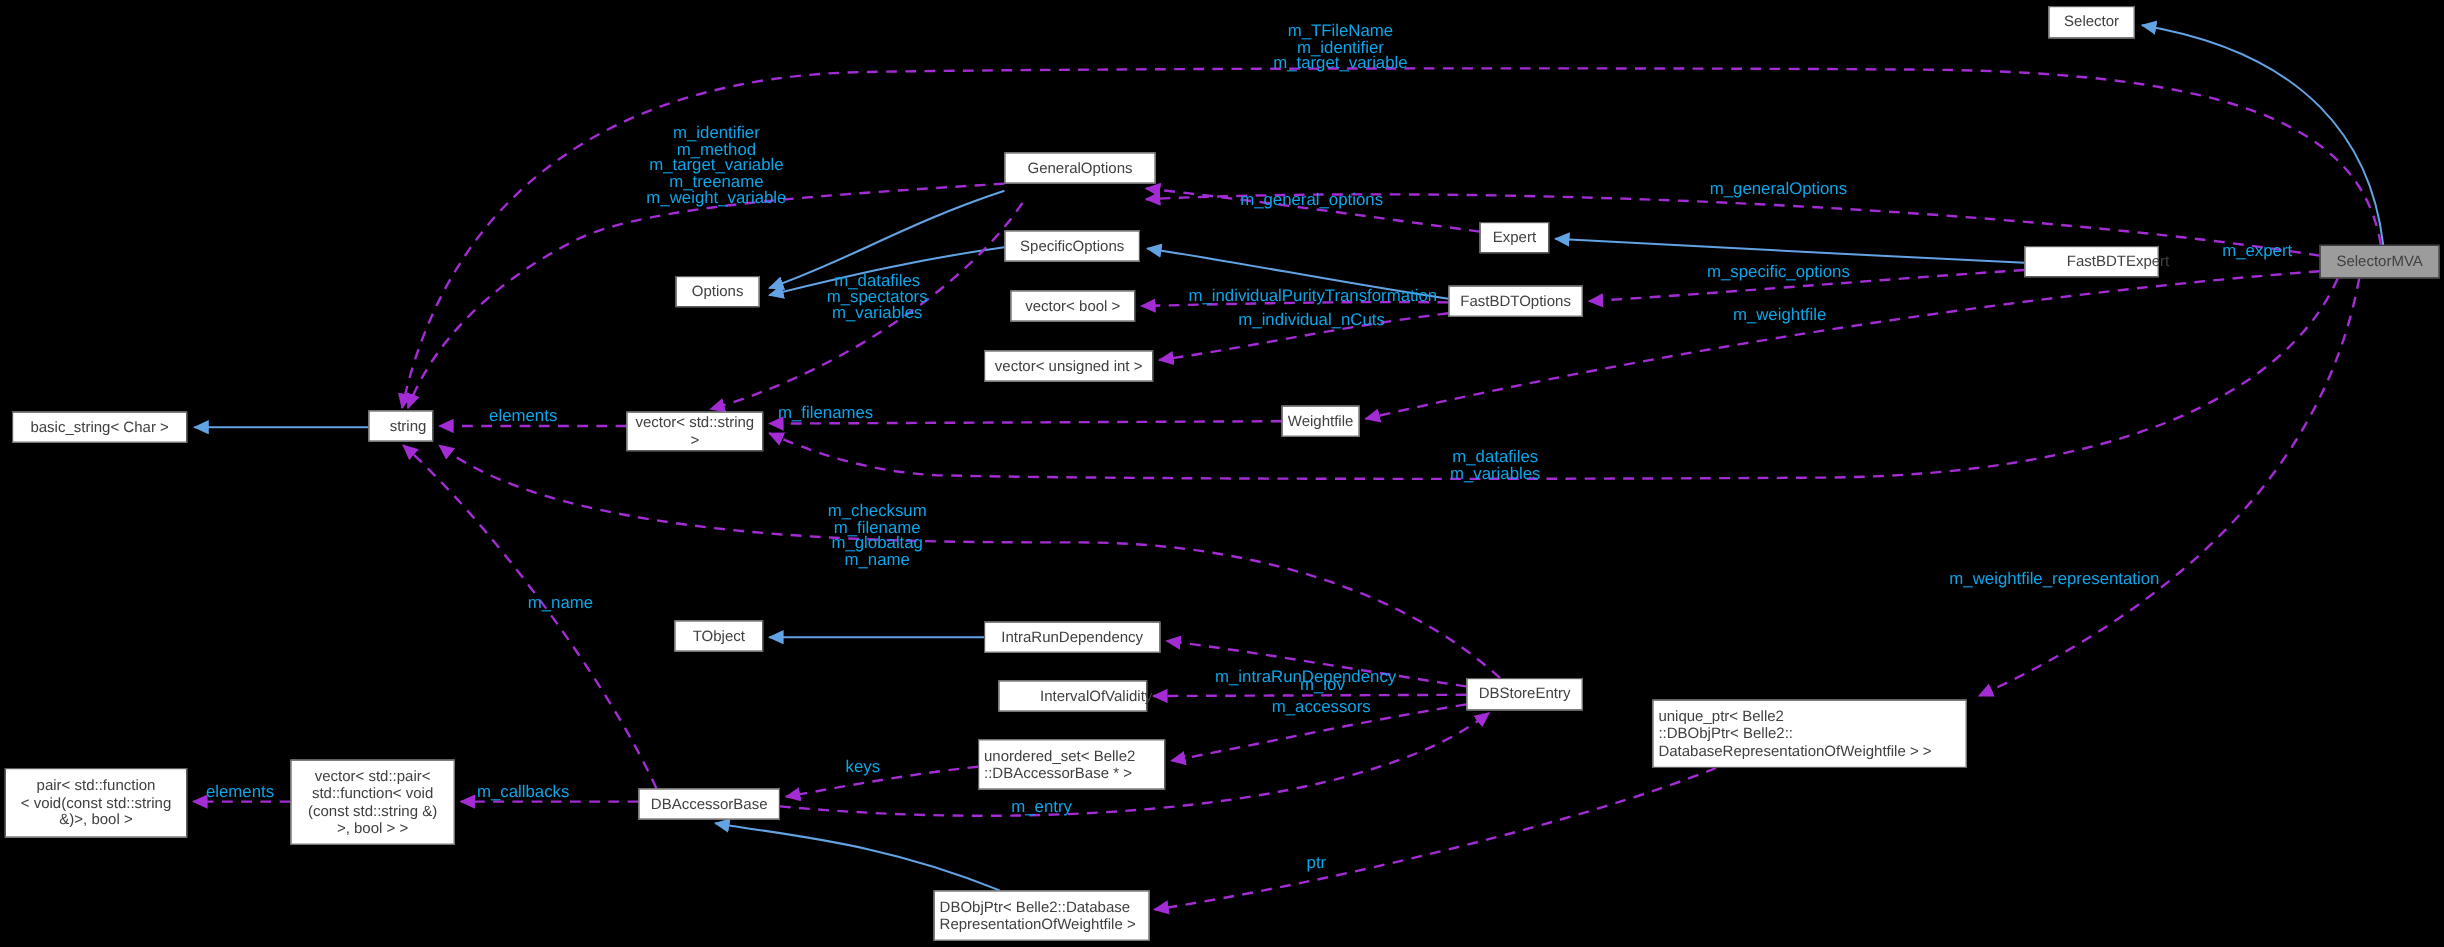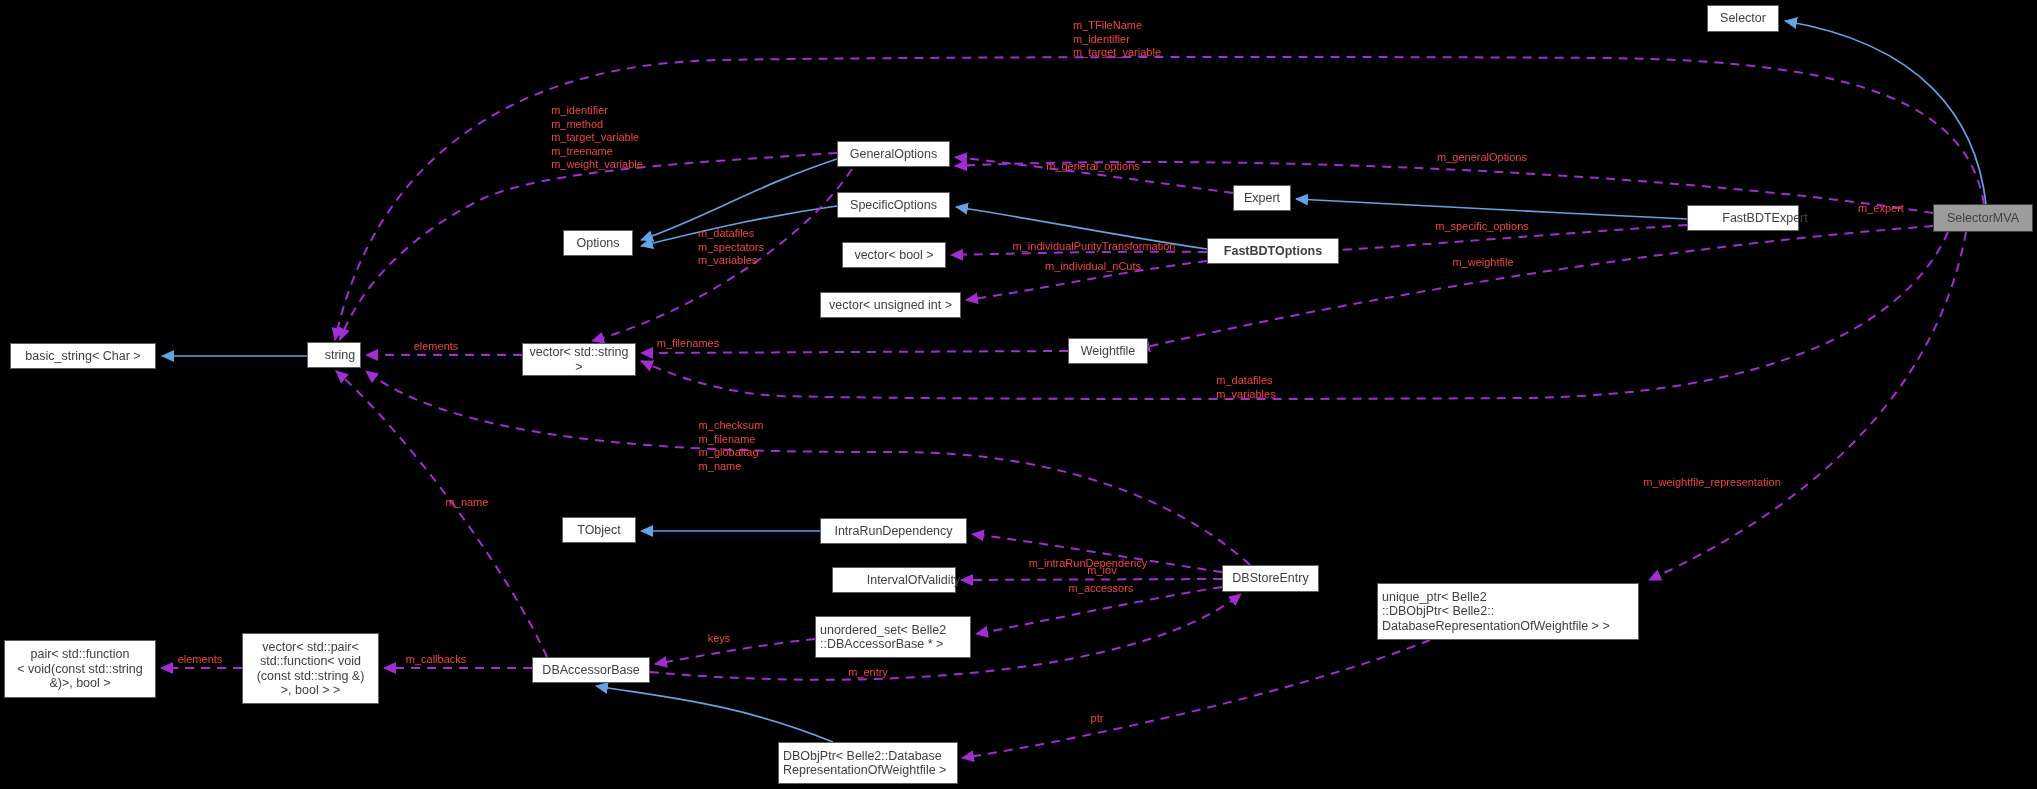--- a/index.html
+++ b/index.html
@@ -13,22 +13,22 @@
   .node {
     position:absolute; box-sizing:border-box;
     background:#ffffff; border:1.5px solid #5e5e5e; color:#404040;
     font-size:12.5px; line-height:14.5px;
     display:flex; align-items:center; justify-content:center;
     text-align:center; white-space:pre-line; padding:1px 4px;
   }
   .node.hl { background:#9c9c9c; border-color:#3f3f3f; }
   .node.left { justify-content:flex-start; text-align:left; }
   .elabel {
-    position:absolute; color:#ef4444; font-size:11px; line-height:13.5px;
-    text-align:left; white-space:pre-line; transform:translateX(-50%);
+    position:absolute; color:#0ea5e9; font-size:14px; line-height:13.5px;
+    text-align:center; white-space:pre-line; transform:translateX(-50%);
   }
 </style>
 </head>
 <body>
 
 <div id="canvas">
   <svg id="edges" width="2037" height="789" viewBox="0 0 2037 789" xmlns="http://www.w3.org/2000/svg">
     <defs>
       <marker id="arrow-blue" markerUnits="userSpaceOnUse" markerWidth="15" markerHeight="13" refX="12" refY="6" orient="auto">
         <path d="M0,0 L13,6 L0,12 Z" fill="#62a3e4"></path>
@@ -67,32 +67,32 @@
         <path d="M532,668 L384,668" class="edge-usage" marker-end="url(#arrow-purple)"></path>
         <path d="M242,668 L161,668" class="edge-usage" marker-end="url(#arrow-purple)"></path>
         <path d="M547,657 C505,565 405,432 336,371" class="edge-usage" marker-end="url(#arrow-purple)"></path>
         <path d="M1966,232 C1948,330 1882,474 1649,580" class="edge-usage" marker-end="url(#arrow-purple)"></path>
         <path d="M1430,640 C1315,686 1105,736 962,758" class="edge-usage" marker-end="url(#arrow-purple)"></path>
       </g>
   </svg>
   <div id="nodes">
       <div class="node" style="left: 1707px; top: 5px; width: 72px; min-height: 27px;">Selector</div>
       <div class="node hl" style="left: 1933px; top: 204px; width: 100px; min-height: 28px;">SelectorMVA</div>
-      <div class="node" style="left: 837px; top: 141px; width: 113px; min-height: 26px;">GeneralOptions</div>
+      <div class="node" style="left: 837px; top: 127px; width: 126px; min-height: 26px;">GeneralOptions</div>
       <div class="node" style="left: 837px; top: 192px; width: 113px; min-height: 26px;">SpecificOptions</div>
       <div class="node" style="left: 563px; top: 230px; width: 70px; min-height: 26px;">Options</div>
       <div class="node" style="left: 842px; top: 242px; width: 104px; min-height: 26px;">vector&lt; bool &gt;</div>
       <div class="node" style="left: 1233px; top: 185px; width: 58px; min-height: 26px;">Expert</div>
-      <div class="node" style="left: 1207px; top: 238px; width: 132px; min-height: 26px; font-weight: bold;">FastBDTOptions</div>
+      <div class="node" style="left: 1207px; top: 238px; width: 112px; min-height: 26px;">FastBDTOptions</div>
       <div class="node" style="left: 1687px; top: 205px; width: 112px; min-height: 26px; padding-left: 48px;">FastBDTExpert</div>
       <div class="node" style="left: 820px; top: 292px; width: 141px; min-height: 26px;">vector&lt; unsigned int &gt;</div>
       <div class="node" style="left: 10px; top: 343px; width: 146px; min-height: 26px;">basic_string&lt; Char &gt;</div>
       <div class="node" style="left: 307px; top: 342px; width: 54px; min-height: 26px; padding-left: 16px;">string</div>
       <div class="node" style="left: 522px; top: 343px; width: 114px; min-height: 26px;">vector&lt; std::string &gt;</div>
-      <div class="node" style="left: 1068px; top: 338px; width: 80px; min-height: 26px;">Weightfile</div>
+      <div class="node" style="left: 1068px; top: 338px; width: 65px; min-height: 26px;">Weightfile</div>
       <div class="node" style="left: 562px; top: 517px; width: 74px; min-height: 26px;">TObject</div>
       <div class="node" style="left: 820px; top: 518px; width: 147px; min-height: 26px;">IntraRunDependency</div>
       <div class="node" style="left: 832px; top: 567px; width: 124px; min-height: 26px; padding-left: 43px;">IntervalOfValidity</div>
       <div class="node" style="left: 1222px; top: 565px; width: 97px; min-height: 27px;">DBStoreEntry</div>
       <div class="node left" style="left: 815px; top: 616px; width: 156px; min-height: 42px;">unordered_set&lt; Belle2
 ::DBAccessorBase * &gt;</div>
       <div class="node left" style="left: 1377px; top: 583px; width: 262px; min-height: 57px;">unique_ptr&lt; Belle2
 ::DBObjPtr&lt; Belle2::
 DatabaseRepresentationOfWeightfile &gt; &gt;</div>
       <div class="node" style="left: 4px; top: 640px; width: 152px; min-height: 58px;">pair&lt; std::function

